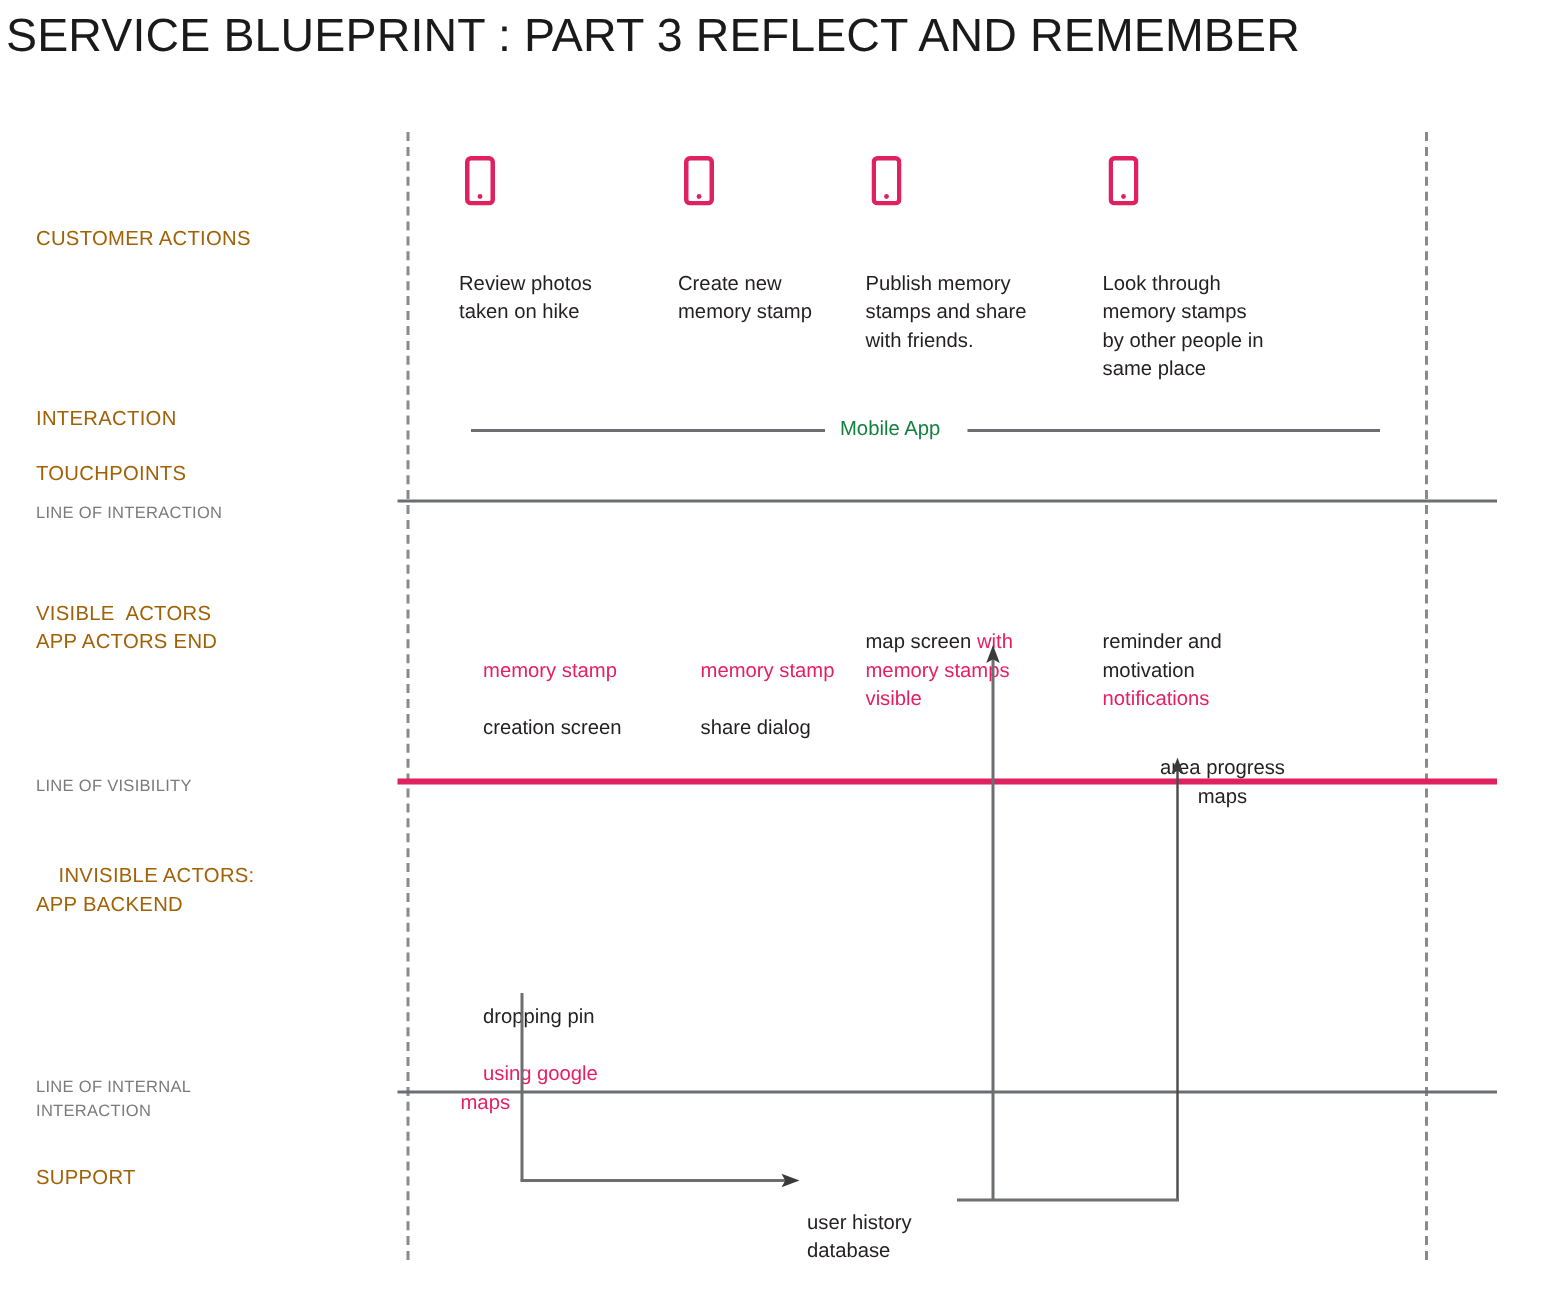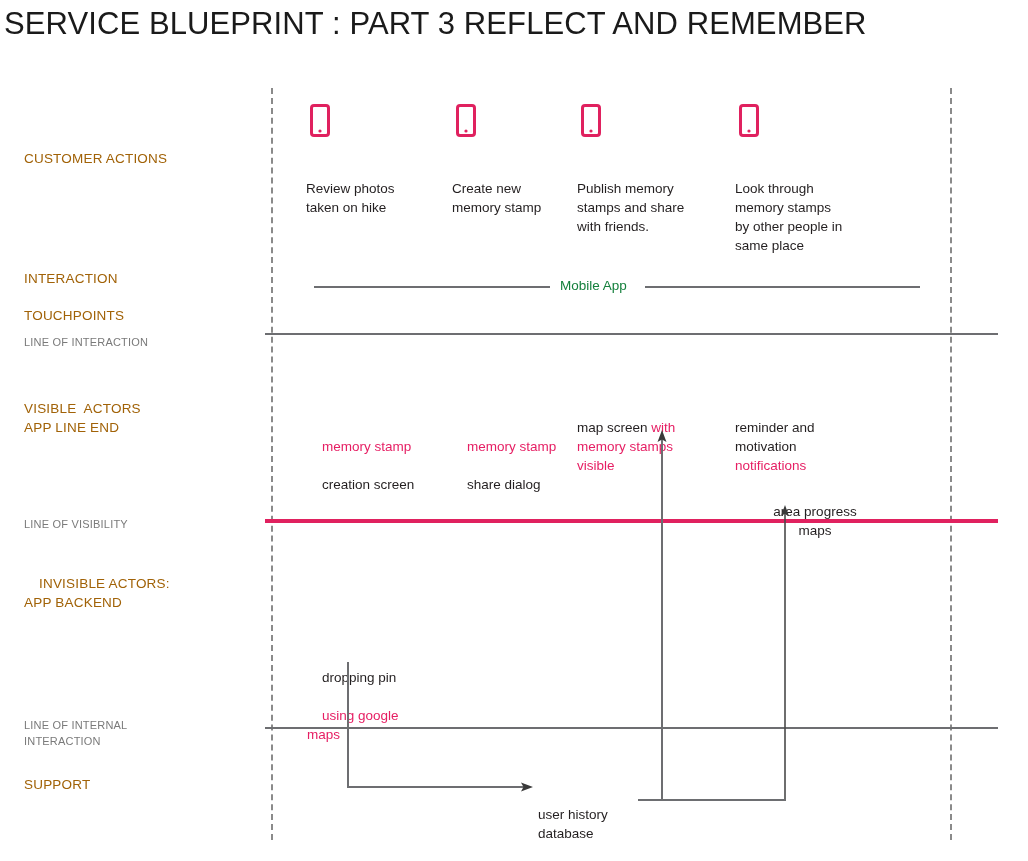--- a/index.html
+++ b/index.html
@@ -105,21 +105,21 @@
   <div id="title">SERVICE BLUEPRINT : PART 3 REFLECT AND REMEMBER</div>
 
   <div class="row-label" style="left:24px; top:149px;">CUSTOMER ACTIONS</div>
 
   <div class="row-label" style="left:24px; top:269px;">INTERACTION</div>
   <div class="row-label" style="left:24px; top:288px;margin-top:18px;">TOUCHPOINTS</div>
 
   <div class="line-label" style="left:24px; top:334px;">LINE OF INTERACTION</div>
 
   <div class="row-label" style="left:24px; top:399px;">VISIBLE  ACTORS</div>
-  <div class="row-label" style="left:24px; top:418px;">APP LINE END</div>
+  <div class="row-label" style="left:24px; top:418px;">APP ACTORS END</div>
 
   <div class="line-label" style="left:24px; top:516px;">LINE OF VISIBILITY</div>
 
   <div class="row-label" style="left:24px; top:574px;margin-left:15px;">INVISIBLE ACTORS:</div>
   <div class="row-label" style="left:24px; top:593px;">APP BACKEND</div>
 
   <div class="line-label" style="left:24px; top:717px;">LINE OF INTERNAL</div>
   <div class="line-label" style="left:24px; top:733px;">INTERACTION</div>
 
   <div class="row-label" style="left:24px; top:775px;">SUPPORT</div>

